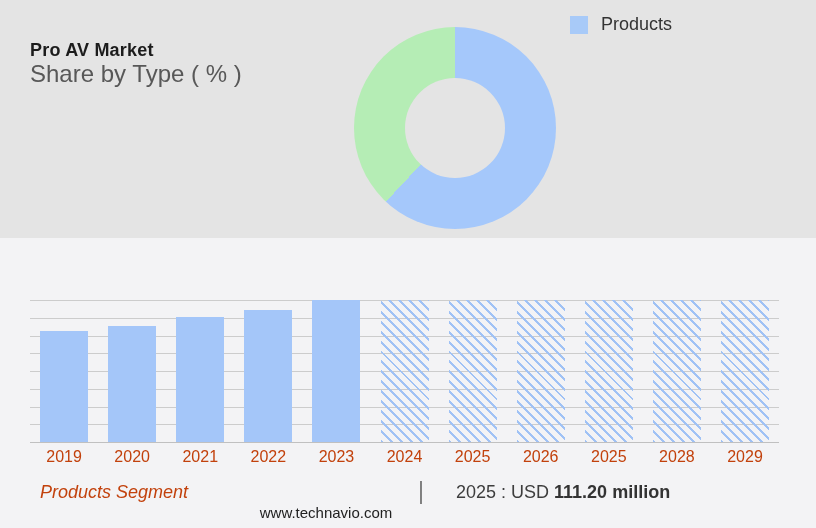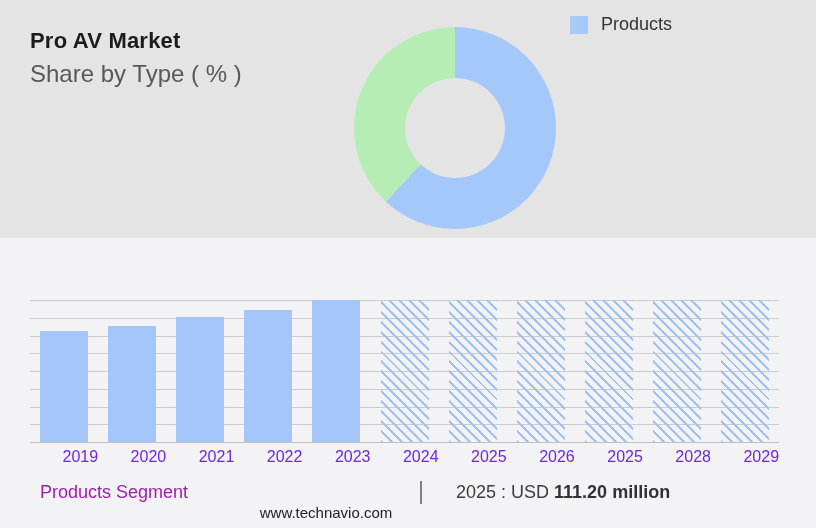--- a/index.html
+++ b/index.html
@@ -3,21 +3,21 @@
 <meta charset="utf-8">
 <style>
   html,body{margin:0;padding:0;}
   body{
     width:816px;height:528px;position:relative;overflow:hidden;
     font-family:"Liberation Sans", sans-serif;
     background:#f3f3f5;
   }
   
   .top-panel{position:absolute;left:0;top:0;width:816px;height:238px;background:#e4e4e4;}
-  .title{position:absolute;left:30px;top:28px;font-size:22px;font-weight:bold;color:#1c1c1c;letter-spacing:.2px;}
+  .title{position:absolute;left:30px;top:40px;font-size:18px;font-weight:bold;color:#1c1c1c;letter-spacing:.2px;}
   .subtitle{position:absolute;left:30px;top:60px;font-size:24px;color:#585858;}
   .donut{position:absolute;left:354px;top:27px;width:202px;height:202px;border-radius:50%;}
   .donut-hole{position:absolute;left:51px;top:51px;width:100px;height:100px;border-radius:50%;background:#e4e4e4;}
   .legend{position:absolute;left:570px;top:14px;}
   .legend-item{display:flex;align-items:center;margin-bottom:22px;}
   .legend-swatch{width:18px;height:18px;margin-right:13px;flex:0 0 auto;}
   .legend-label{font-size:18px;color:#333;}
   
   .bottom-panel{position:absolute;left:0;top:238px;width:816px;height:290px;background:#f3f3f5;}
   .chart-area{position:absolute;left:30px;top:62px;width:749px;height:142px;}
@@ -27,23 +27,23 @@
   .bar-slots{position:absolute;left:0;top:0;width:100%;height:100%;display:flex;align-items:flex-end;}
   .slot{flex:1 1 0;height:100%;display:flex;align-items:flex-end;justify-content:center;}
   .bar{width:48px;}
   .bar.solid{background:#a4c6f9;}
   .bar.hatch{
     background:repeating-linear-gradient(45deg,
       #a0c2f5 0px, #a0c2f5 2px,
       rgba(0,0,0,0) 2px, rgba(0,0,0,0) 7px);
   }
   .labels-row{position:absolute;left:30px;top:210px;width:749px;display:flex;}
-  .year{flex:1 1 0;text-align:right;font-size:16px;color:#6d28d9;}
+  .year{flex:1 1 0;text-align:center;font-size:16px;color:#c2410c;}
   .caption-row{position:absolute;left:0;top:240px;width:816px;height:30px;}
-  .caption-left{position:absolute;left:40px;top:4px;font-size:18px;color:#a21caf;}
+  .caption-left{position:absolute;left:40px;top:4px;font-size:18px;color:#c2410c;font-style:italic;}
   .caption-divider{position:absolute;left:418px;top:0px;font-size:23px;color:#787878;font-weight:300;}
   .caption-value{position:absolute;left:456px;top:4px;font-size:18px;color:#3d3d3d;}
   .caption-value b{color:#333;font-weight:bold;}
   .footer{position:absolute;left:0;top:266px;width:652px;text-align:center;font-size:15px;color:#222;}
 </style>
 </head>
 <body>
 
 <div class="top-panel">
   <div class="title">Pro AV Market</div>

